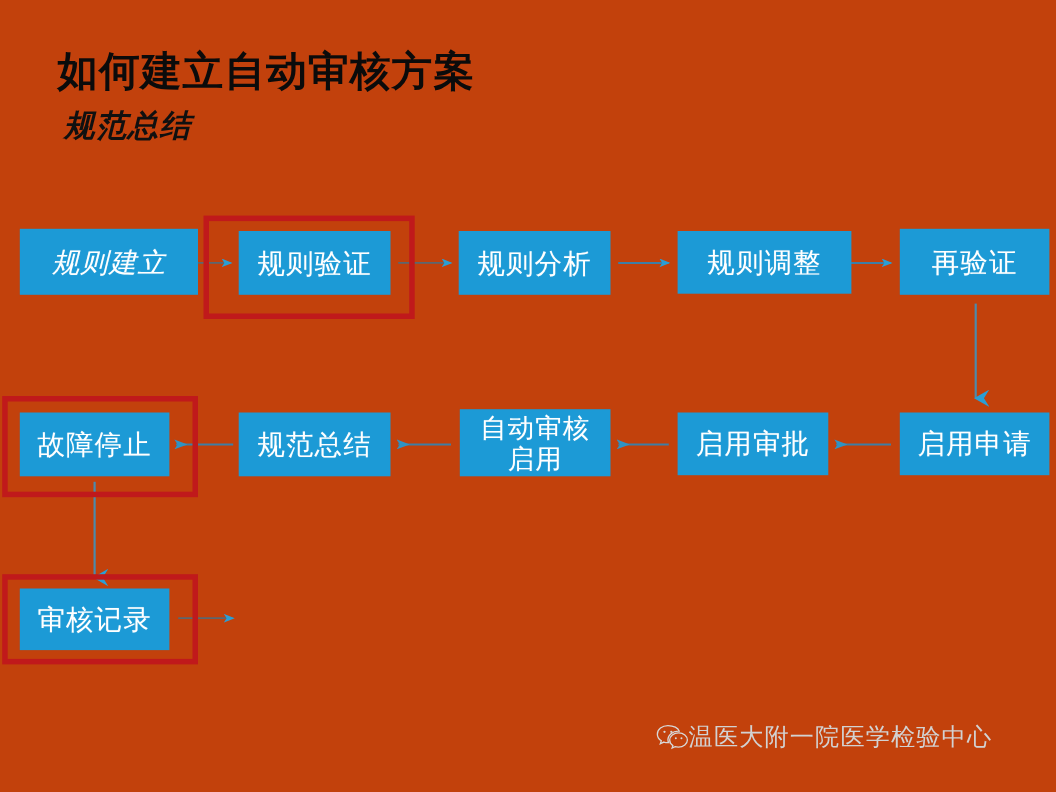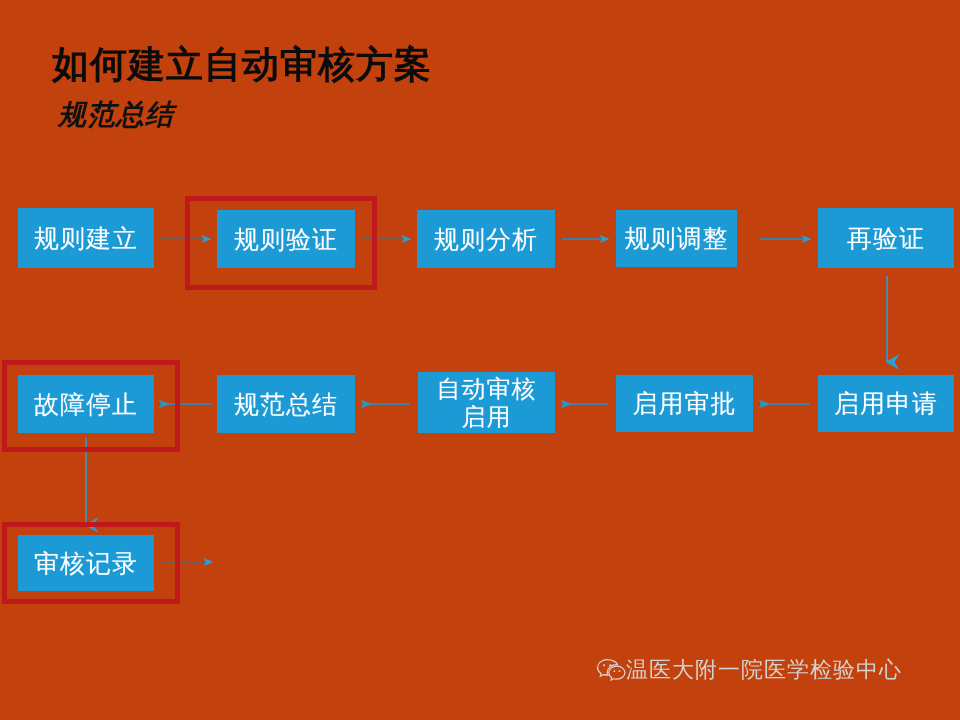--- a/index.html
+++ b/index.html
@@ -129,27 +129,27 @@
 
     <line x1="162" y1="562" x2="212" y2="562" stroke="#5b6770" stroke-width="1.6" marker-end="url(#ah-right)"></line>
   </svg>
 
   <div class="highlight" style="left:185px; top:196px; width:192px; height:94px;"></div>
 
   <div class="highlight" style="left:2px; top:360px; width:178px; height:92px;"></div>
 
   <div class="highlight" style="left:2px; top:522px; width:178px; height:82px;"></div>
 
-  <div class="node" style="left:18px; top:208px; width:136px; height:60px;">规则建立</div>
+  <div class="node" style="left:18px; top:208px; width:162px; height:60px;font-style:italic;">规则建立</div>
 
   <div class="node" style="left:217px; top:210px; width:138px; height:58px;">规则验证</div>
 
   <div class="node" style="left:417px; top:210px; width:138px; height:58px;">规则分析</div>
 
-  <div class="node" style="left:616px; top:210px; width:121px; height:57px;">规则调整</div>
+  <div class="node" style="left:616px; top:210px; width:158px; height:57px;">规则调整</div>
 
   <div class="node" style="left:818px; top:208px; width:136px; height:60px;">再验证</div>
 
   <div class="node" style="left:18px; top:375px; width:136px; height:58px;">故障停止</div>
 
   <div class="node" style="left:217px; top:375px; width:138px; height:58px;">规范总结</div>
 
   <div class="node two-line" style="left:418px; top:372px; width:137px; height:61px; flex-direction:column;">
     <span>自动审核</span>
     <span>启用</span>

